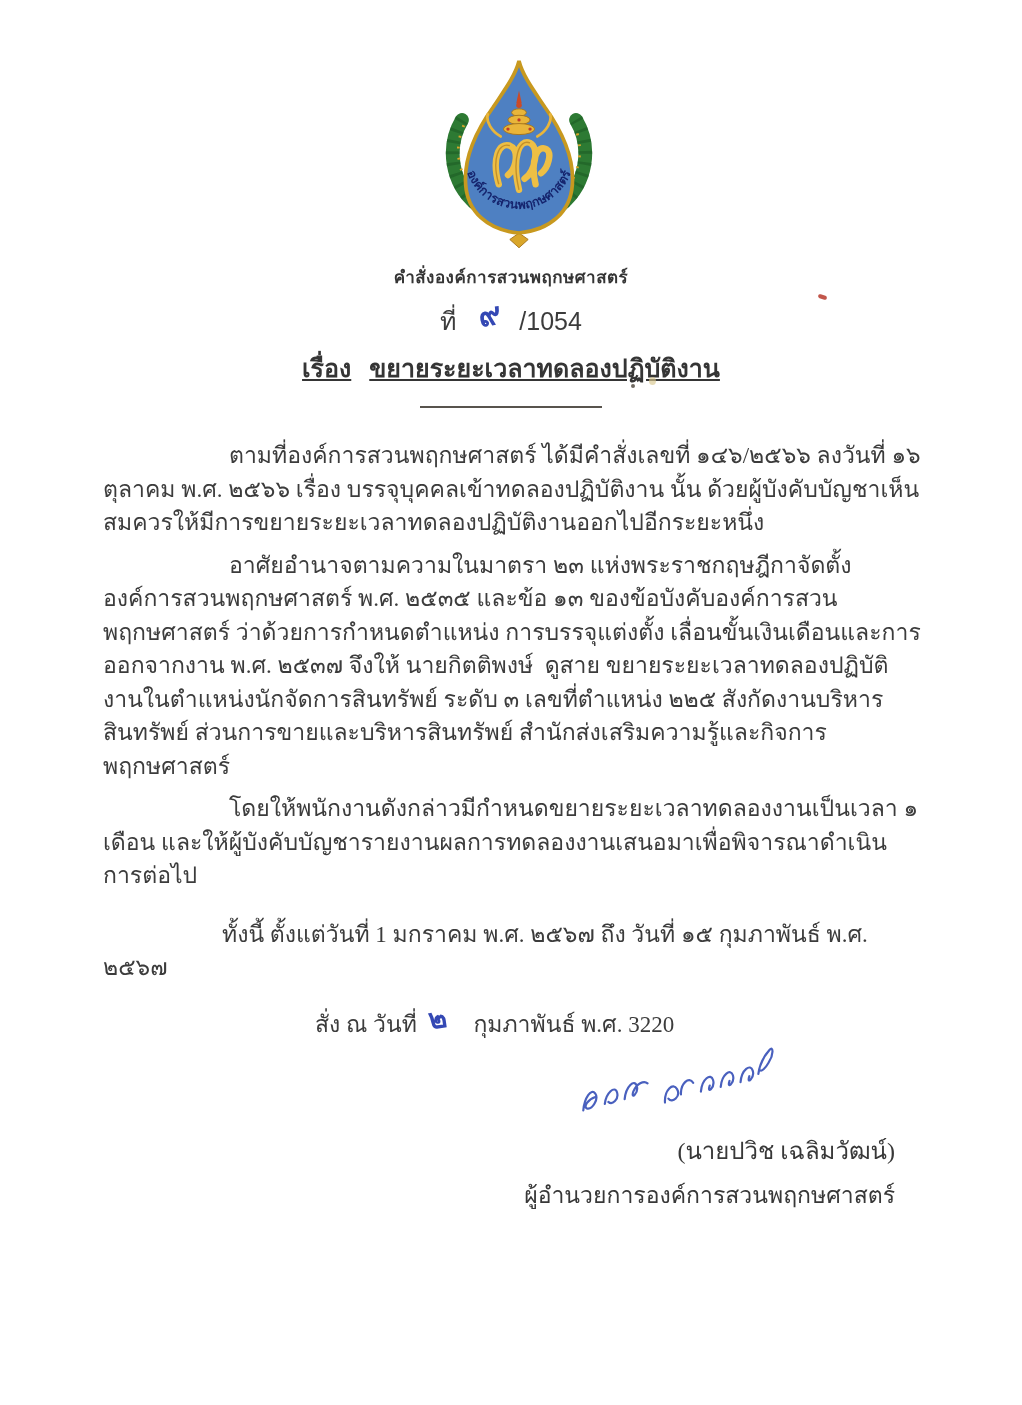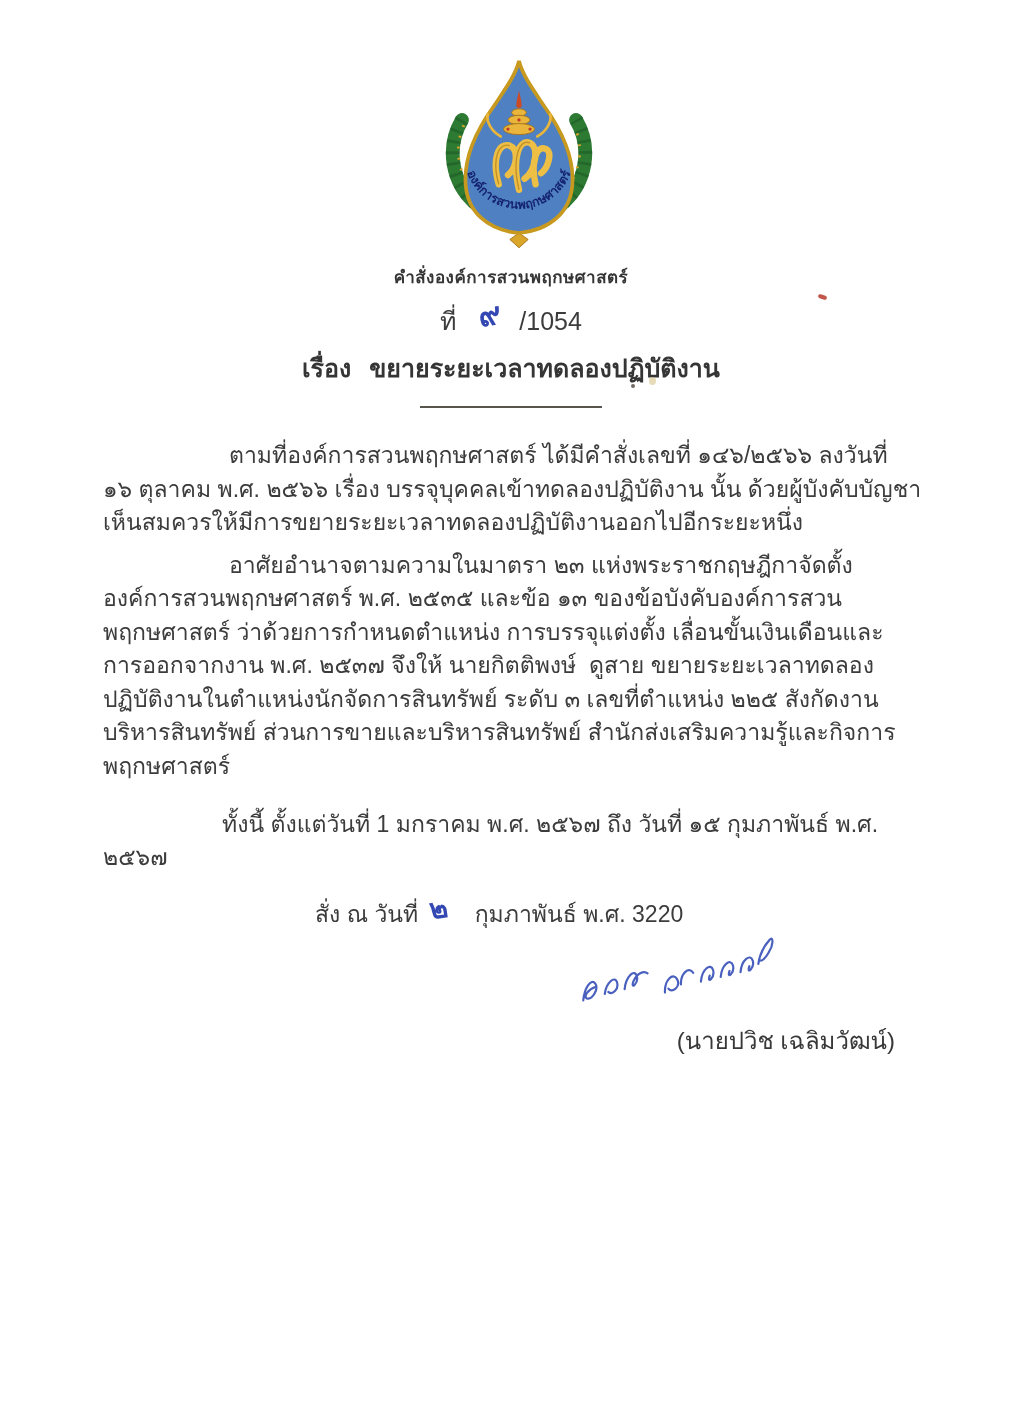--- a/index.html
+++ b/index.html
@@ -41,31 +41,32 @@
     font-weight: bold;
     transform: rotate(-10deg) translateY(-5px);
   }
   .hw-9 { margin: 0 18px 0 22px; }
   .hdr-subject {
     margin-top: 4px;
     text-align: center;
     font-size: 25px;
     font-weight: bold;
     color: #353535;
+    text-decoration: underline;
   }
   .hdr-subject .subj-label { font-weight: bold; margin-right: 18px; }
   .divider {
     width: 182px;
     height: 2px;
     background: #58544e;
     margin: 18px auto 0 auto;
   }
 
   
-  .content { padding: 0 100px 0 103px; }
+  .content { padding: 0 100px 0 103px; font-family: Liberation Serif, serif; }
   .body-par {
     margin: 9px 0 0 0;
     font-size: 23px;
     line-height: 33.5px;
     text-indent: 126px;
     text-align: left;
     white-space: pre-wrap;
     color: #3c3c3c;
   }
   .body-par.first { margin-top: 31px; }
@@ -150,37 +151,39 @@
 
   <div class="hdr-number"><span>ที่</span><span class="hw hw-9">๙</span><span>/1054</span></div>
 
   <div class="hdr-subject"><span class="subj-label">เรื่อง</span><span>ขยายระยะเวลาทดลองปฏิบัติงาน</span></div>
 
   <div class="divider"></div>
 
   <div class="content">
     <p class="body-par first">ตามที่องค์การสวนพฤกษศาสตร์ ได้มีคำสั่งเลขที่ ๑๔๖/๒๕๖๖ ลงวันที่ ๑๖ ตุลาคม พ.ศ. ๒๕๖๖ เรื่อง บรรจุบุคคลเข้าทดลองปฏิบัติงาน นั้น ด้วยผู้บังคับบัญชาเห็นสมควรให้มีการขยายระยะเวลาทดลองปฏิบัติงานออกไปอีกระยะหนึ่ง</p>
     <p class="body-par">อาศัยอำนาจตามความในมาตรา ๒๓ แห่งพระราชกฤษฎีกาจัดตั้งองค์การสวนพฤกษศาสตร์ พ.ศ. ๒๕๓๕ และข้อ ๑๓ ของข้อบังคับองค์การสวนพฤกษศาสตร์ ว่าด้วยการกำหนดตำแหน่ง การบรรจุแต่งตั้ง เลื่อนขั้นเงินเดือนและการออกจากงาน พ.ศ. ๒๕๓๗ จึงให้ นายกิตติพงษ์  ดูสาย ขยายระยะเวลาทดลองปฏิบัติงานในตำแหน่งนักจัดการสินทรัพย์ ระดับ ๓ เลขที่ตำแหน่ง ๒๒๕ สังกัดงานบริหารสินทรัพย์ ส่วนการขายและบริหารสินทรัพย์ สำนักส่งเสริมความรู้และกิจการพฤกษศาสตร์</p>
+    <p class="body-par">โดยให้พนักงานดังกล่าวมีกำหนดขยายระยะเวลาทดลองงานเป็นเวลา ๑ เดือน และให้ผู้บังคับบัญชารายงานผลการทดลองงานเสนอมาเพื่อพิจารณาดำเนินการต่อไป</p>
     <p class="effective-line">ทั้งนี้ ตั้งแต่วันที่ 1 มกราคม พ.ศ. ๒๕๖๗ ถึง วันที่ ๑๕ กุมภาพันธ์ พ.ศ. ๒๕๖๗</p>
 
     <div class="order-line"><span>สั่ง ณ วันที่</span><span class="hw hw-day">๒</span><span>กุมภาพันธ์ พ.ศ. 3220</span></div>
 
     <div class="sig-block">
       <svg class="sig-svg" width="212" height="82" viewBox="0 0 230 90">
         <path d="M10,62 C12,48 20,38 24,44 C28,50 20,62 14,60 C10,58 16,50 24,48
                  M34,56 C36,44 46,36 48,44 C50,52 42,58 38,54
                  M56,52 C58,38 68,30 70,38 C72,46 62,54 66,44 C70,36 78,32 82,36
                  M100,58 C100,44 110,36 114,44 C118,52 108,60 104,54
                  M118,50 C118,38 128,30 132,38
                  M140,48 C142,34 152,28 154,36 C156,44 146,52 150,42
                  M162,44 C164,30 174,24 176,32 C178,40 168,48 172,38
                  M184,40 C186,26 196,20 198,28 C200,36 190,44 194,34
                  M204,32 C206,20 212,12 218,6 C222,2 222,12 216,20 C212,26 208,30 206,28" fill="none" stroke="#3952b8" stroke-width="2.4" stroke-linecap="round" stroke-linejoin="round" opacity="0.92"></path>
       </svg>
       <div class="sig-name">(นายปวิช  เฉลิมวัฒน์)</div>
+      <div class="sig-pos">ผู้อำนวยการองค์การสวนพฤกษศาสตร์</div>
     </div>
   </div>
 
   <div class="speck speck-red"></div>
   <div class="speck speck-dark"></div>
   <div class="speck speck-yellow"></div>
 
 </div>
 
 </body></html>

